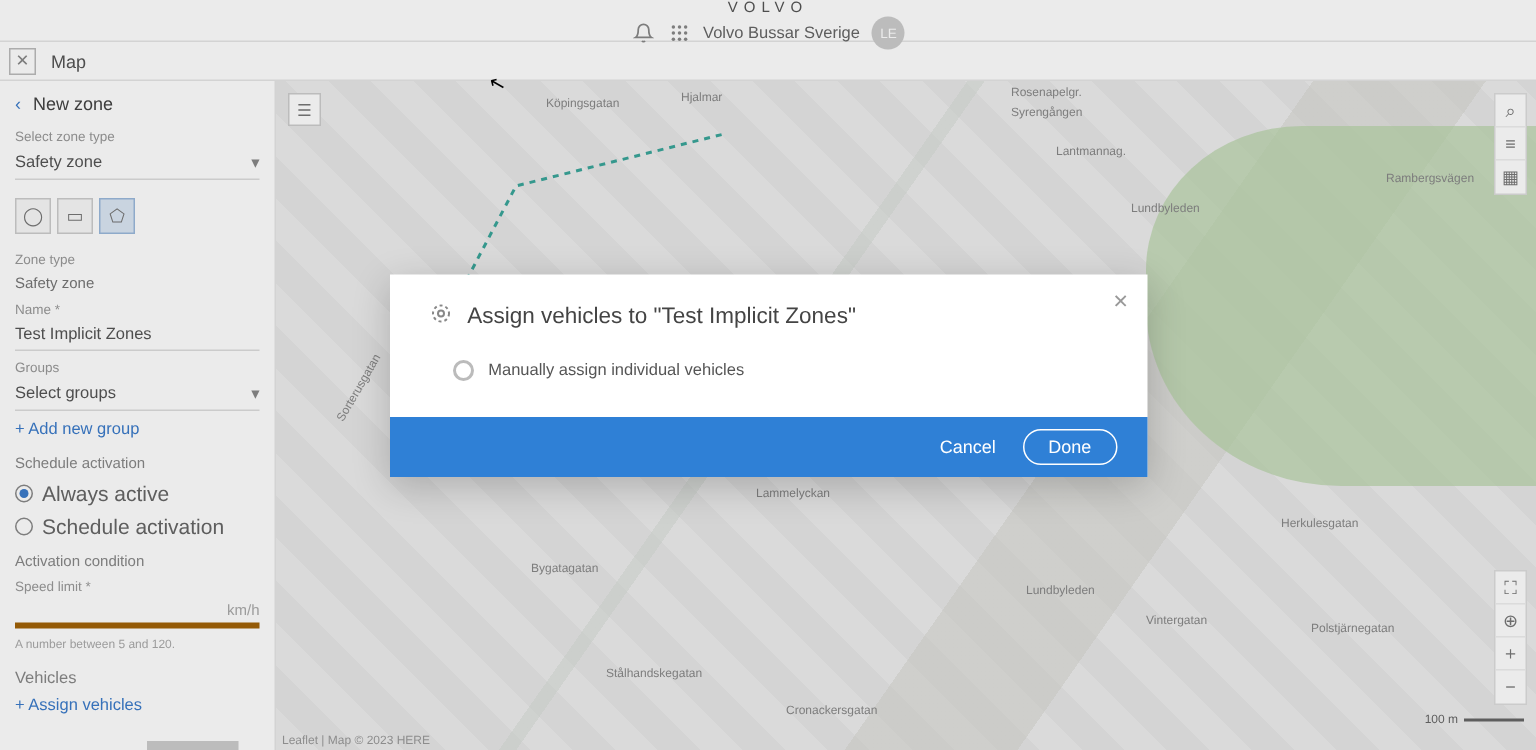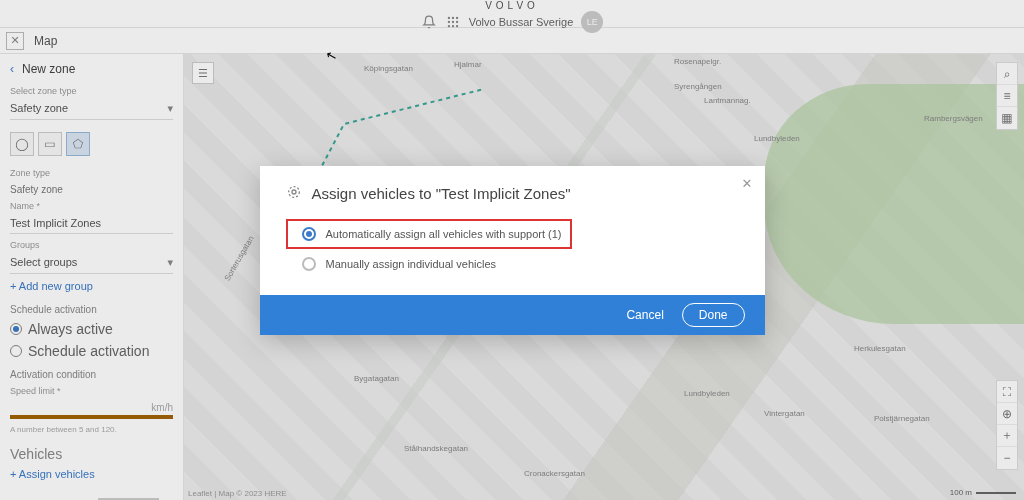--- a/index.html
+++ b/index.html
@@ -48,21 +48,21 @@
   .map { flex: 1; position: relative; background: #e6e6e6; }
   .map-bg { position: absolute; inset: 0; background:
     linear-gradient(125deg, transparent 0 40%, rgba(200,220,200,0.5) 40% 41%, transparent 41% 60%, rgba(210,210,190,0.5) 60% 70%, transparent 70%),
     repeating-linear-gradient(45deg, #e8e8e8 0 20px, #e2e2e2 20px 40px);
     filter: saturate(0.3) brightness(1.02);
   }
   .green-park { position: absolute; top: 30px; right: 0; width: 260px; height: 240px; background: #b8d4a8; border-radius: 40% 0 0 50%; opacity: 0.7; }
   .route { position: absolute; inset: 0; }
   .street-label { position: absolute; font-size: 8px; color: #888; white-space: nowrap; }
   .map-attr { position: absolute; bottom: 2px; left: 4px; font-size: 8px; color: #999; }
-  .scale-bar { position: absolute; bottom: 3px; right: 8px; font-size: 8px; color: #666; }
+  .scale-bar { position: absolute; bottom: 16px; right: 8px; font-size: 8px; color: #666; }
   .scale-bar .bar { display: inline-block; width: 40px; border-top: 2px solid #666; vertical-align: middle; margin-left: 4px; }
   .map-ctrl { position: absolute; right: 6px; background: #fff; border: 1px solid #ddd; width: 22px; display: flex; flex-direction: column; }
   .map-ctrl div { height: 22px; display: flex; align-items: center; justify-content: center; font-size: 12px; color: #777; border-bottom: 1px solid #eee; }
   .map-ctrl div:last-child { border-bottom: none; }
   .list-toggle { position: absolute; top: 8px; left: 8px; width: 22px; height: 22px; background: #fff; border: 1px solid #ccc; display: flex; align-items: center; justify-content: center; font-size: 11px; color: #777; }
 
   
   .modal-wrap { position: absolute; inset: 0; display: flex; align-items: center; justify-content: center; z-index: 10; }
   .modal { width: 505px; background: #fff; box-shadow: 0 6px 24px rgba(0,0,0,0.2); }
   .modal-body { padding: 18px 26px 20px; position: relative; }
@@ -162,42 +162,42 @@
       <span>Schedule activation</span>
     </div>
 
     <div style="font-size:10px;color:#888;margin-top:4px">Activation condition</div>
     <div class="field-label">Speed limit *</div>
     <div class="input-line">
       <span>km/h</span>
     </div>
     <div class="hint">A number between 5 and 120.</div>
 
-    <div style="font-size:14px;color:#888;margin-top:6px">Vehicles</div>
+    <div style="font-size:11px;color:#888;margin-top:6px">Vehicles</div>
     <div class="link">+   Assign vehicles</div>
 
     <div class="side-footer">
       <div class="btn-text">Cancel</div>
       <div class="btn-disabled">Save</div>
     </div>
   </div>
 
   <div class="map">
     <div class="map-bg"></div>
     <div class="green-park"></div>
 
     <svg class="route">
       <polyline points="60,260 160,70 360,20 540,50 640,280 540,350 360,320 200,310 60,260" fill="none" stroke="#3aa59a" stroke-width="2" stroke-dasharray="4 4"></polyline>
     </svg>
 
     <div class="list-toggle">☰</div>
 
     <div class="street-label" style="top:6px;left:270px">Hjalmar</div>
     <div class="street-label" style="top:3px;left:490px">Rosenapelgr.</div>
-    <div class="street-label" style="top:28px;left:490px">Syrengången</div>
+    <div class="street-label" style="top:16px;left:490px">Syrengången</div>
     <div class="street-label" style="top:42px;left:520px">Lantmannag.</div>
     <div class="street-label" style="top:60px;left:740px">Rambergsvägen</div>
     <div class="street-label" style="top:80px;left:570px">Lundbyleden</div>
     <div class="street-label" style="top:10px;left:180px">Köpingsgatan</div>
     <div class="street-label" style="top:270px;left:320px">Lammelyckan</div>
     <div class="street-label" style="top:335px;left:500px">Lundbyleden</div>
     <div class="street-label" style="top:390px;left:220px">Stålhandskegatan</div>
     <div class="street-label" style="top:200px;left:30px;transform:rotate(-60deg)">Sorterusgatan</div>
     <div class="street-label" style="top:320px;left:170px">Bygatagatan</div>
     <div class="street-label" style="top:290px;left:670px">Herkulesgatan</div>
@@ -236,26 +236,20 @@
       <div class="modal-title-row">
         <span style="color:#888">
           <svg width="16" height="16" viewBox="0 0 24 24" fill="none" stroke="#888" stroke-width="2">
               <circle cx="12" cy="12" r="3"></circle>
               <circle cx="12" cy="12" r="8" stroke-dasharray="3 3"></circle>
             </svg>
         </span>
         <span class="modal-title">Assign vehicles to "Test Implicit Zones"</span>
       </div>
 
-      <div class="highlight-box">
-        <div class="opt-row">
-          <span class="opt-radio sel"></span>
-          <span class="opt-label">Automatically assign all vehicles with support (1)</span>
-        </div>
-      </div>
       <div class="opt-row" style="padding-left:16px;margin-top:4px">
         <span class="opt-radio unsel"></span>
         <span class="opt-label">Manually assign individual vehicles</span>
       </div>
     </div>
     <div class="modal-footer">
       <div class="mf-cancel">Cancel</div>
       <div class="mf-done">Done</div>
     </div>
   </div>

